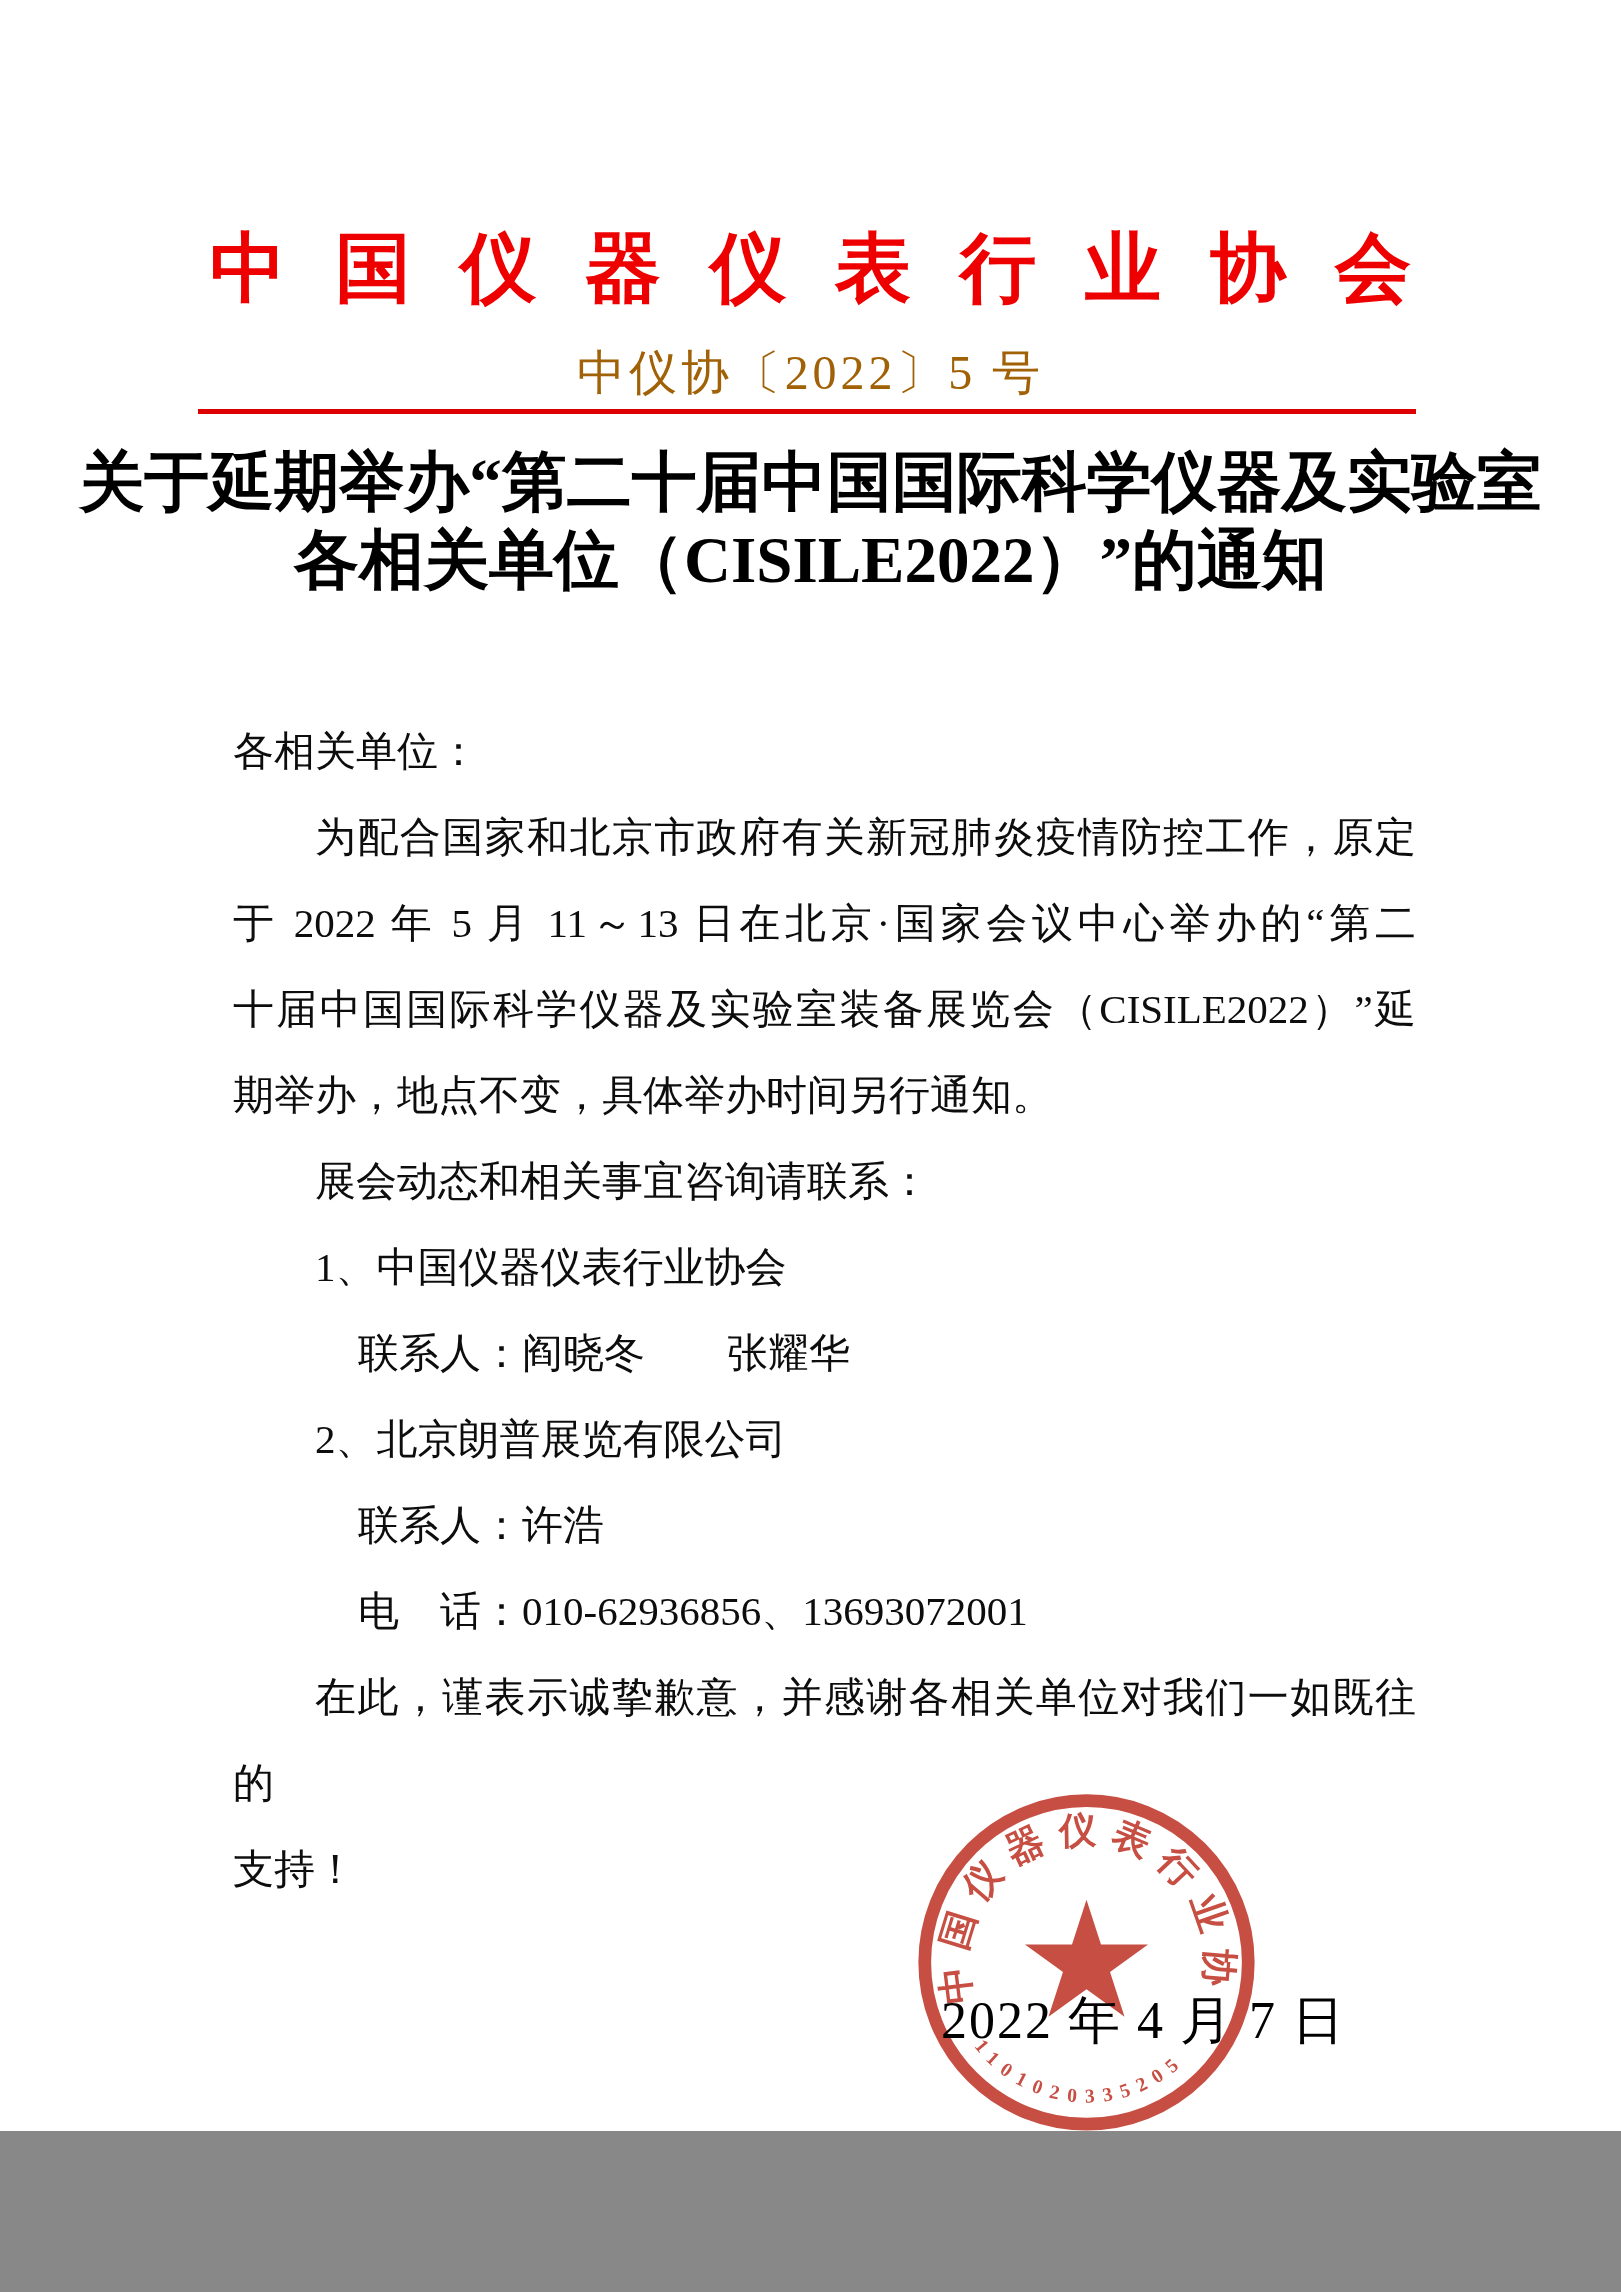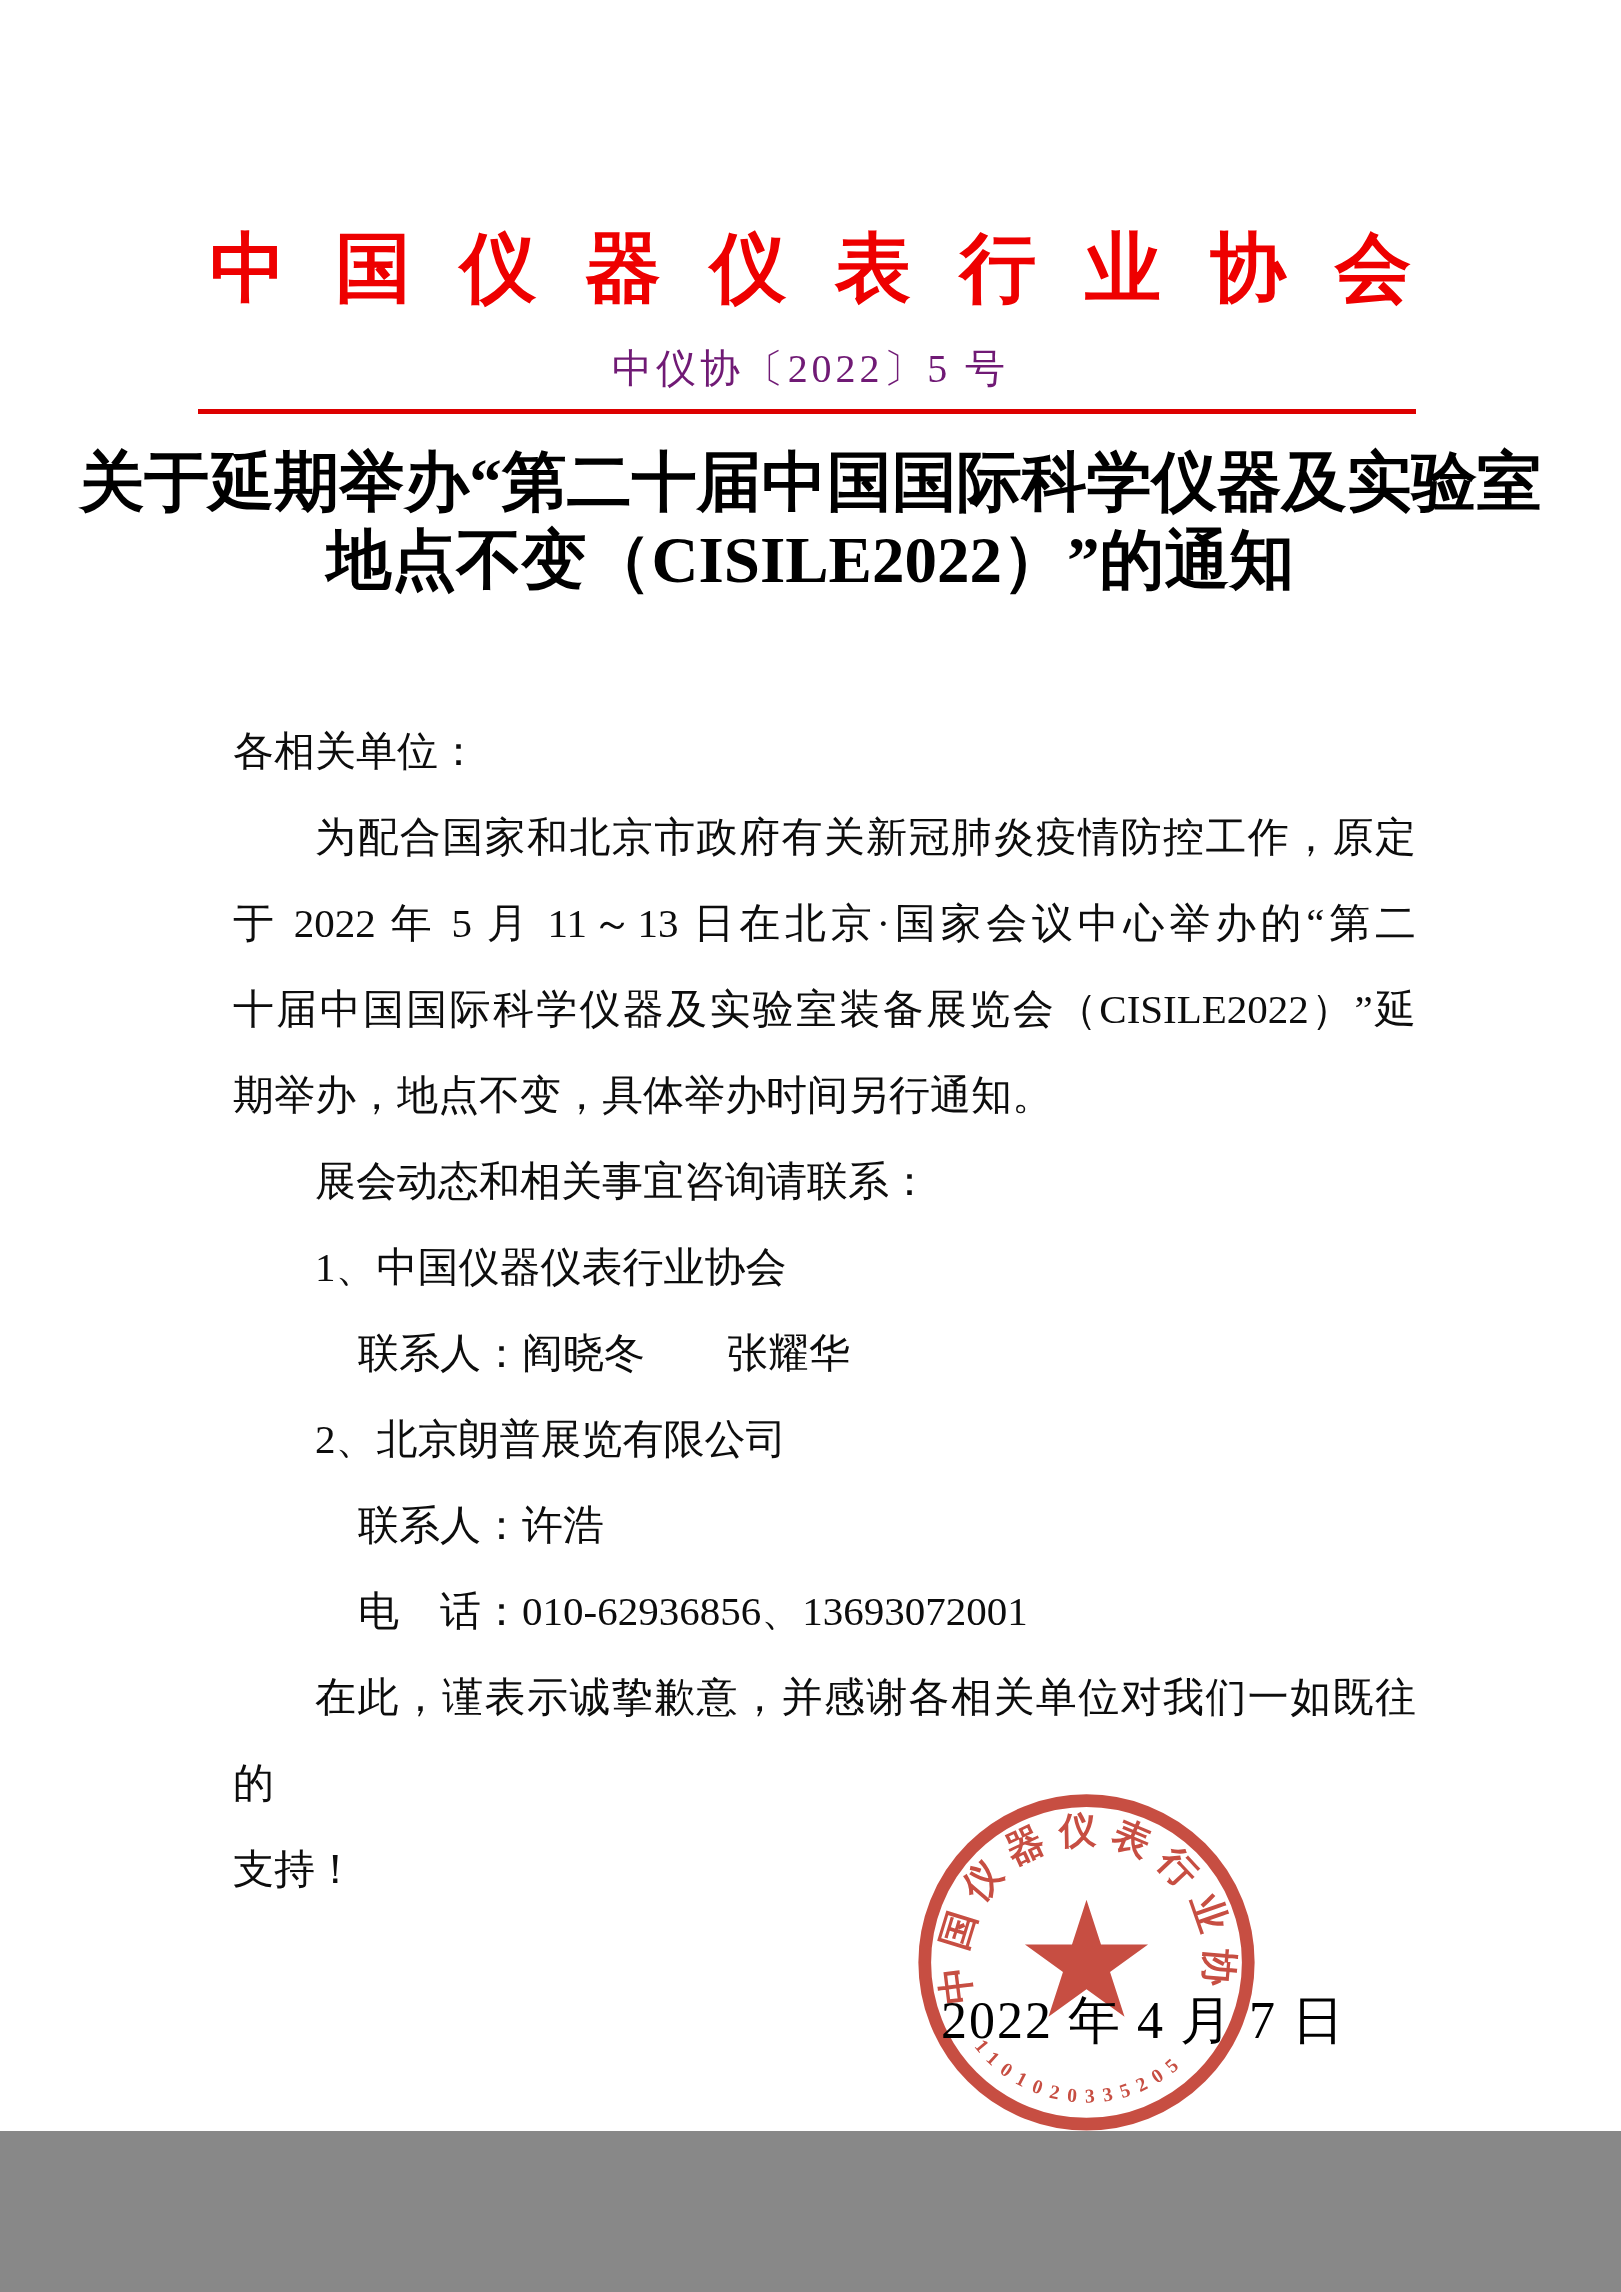--- a/index.html
+++ b/index.html
@@ -19,23 +19,23 @@
     font-size:76px;
     font-weight:bold;
     letter-spacing:49px;
     padding-left:49px; 
     white-space:nowrap;
   }
   .doc-number{
     position:absolute;
     top:341px;left:0;right:0;
     text-align:center;
-    font-size:40px;
+    font-size:48px;
     letter-spacing:3.9px;
-    color:#701a75;
+    color:#a16207;
   }
   .red-rule{
     position:absolute;
     top:409px;left:198px;
     width:1218px;height:4.9px;
   }
   .notice-title{
     position:absolute;
     top:443px;left:0;right:0;
     text-align:center;
@@ -90,21 +90,21 @@
 <div class="page">
 
   <div class="org-header" style="color:#ee0000;">中国仪器仪表行业协会</div>
 
   <div class="doc-number">中仪协〔2022〕5 号</div>
 
   <div class="red-rule" style="background:#dd0000;"></div>
 
   <div class="notice-title">
     <div>关于延期举办“第二十届中国国际科学仪器及实验室</div>
-    <div>地点不变（CISILE2022）”的通知</div>
+    <div>各相关单位（CISILE2022）”的通知</div>
   </div>
 
   <div class="body-block">
     <div class="line">各相关单位：</div>
     <div class="line fill indent-2">为配合国家和北京市政府有关新冠肺炎疫情防控工作，原定</div>
     <div class="line fill">于 2022 年 5 月 11～13 日在北京·国家会议中心举办的“第二</div>
     <div class="line fill">十届中国国际科学仪器及实验室装备展览会（CISILE2022）”延</div>
     <div class="line">期举办，地点不变，具体举办时间另行通知。</div>
     <div class="line indent-2">展会动态和相关事宜咨询请联系：</div>
     <div class="line indent-2">1、中国仪器仪表行业协会</div>

